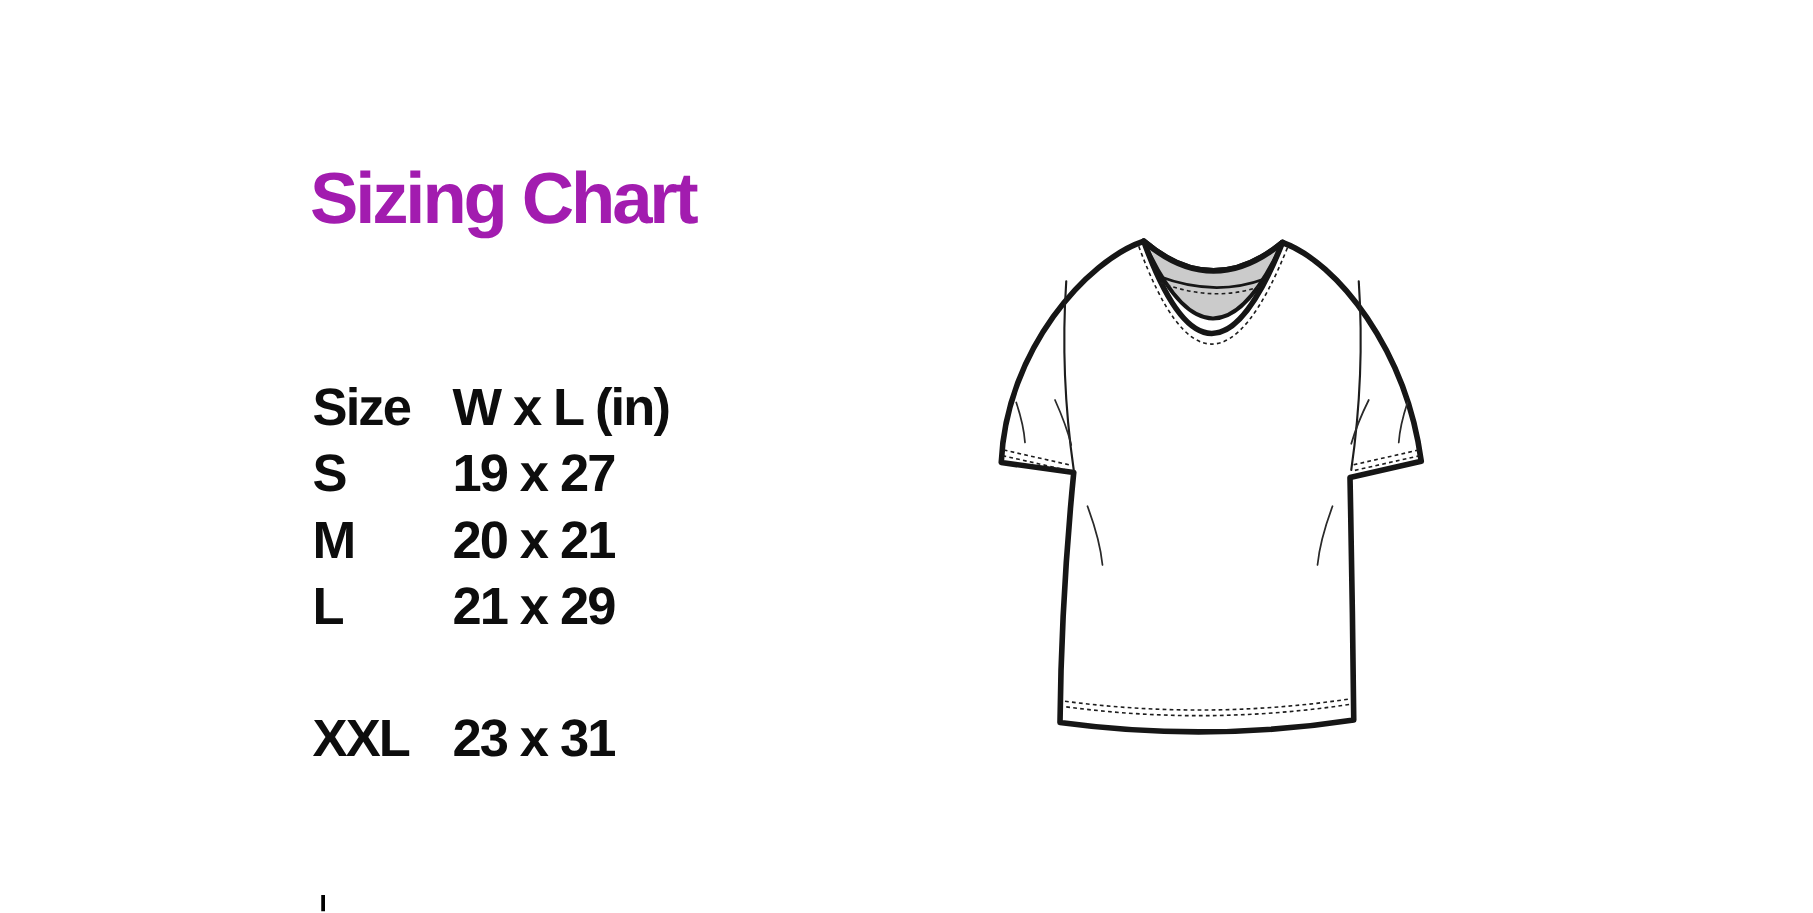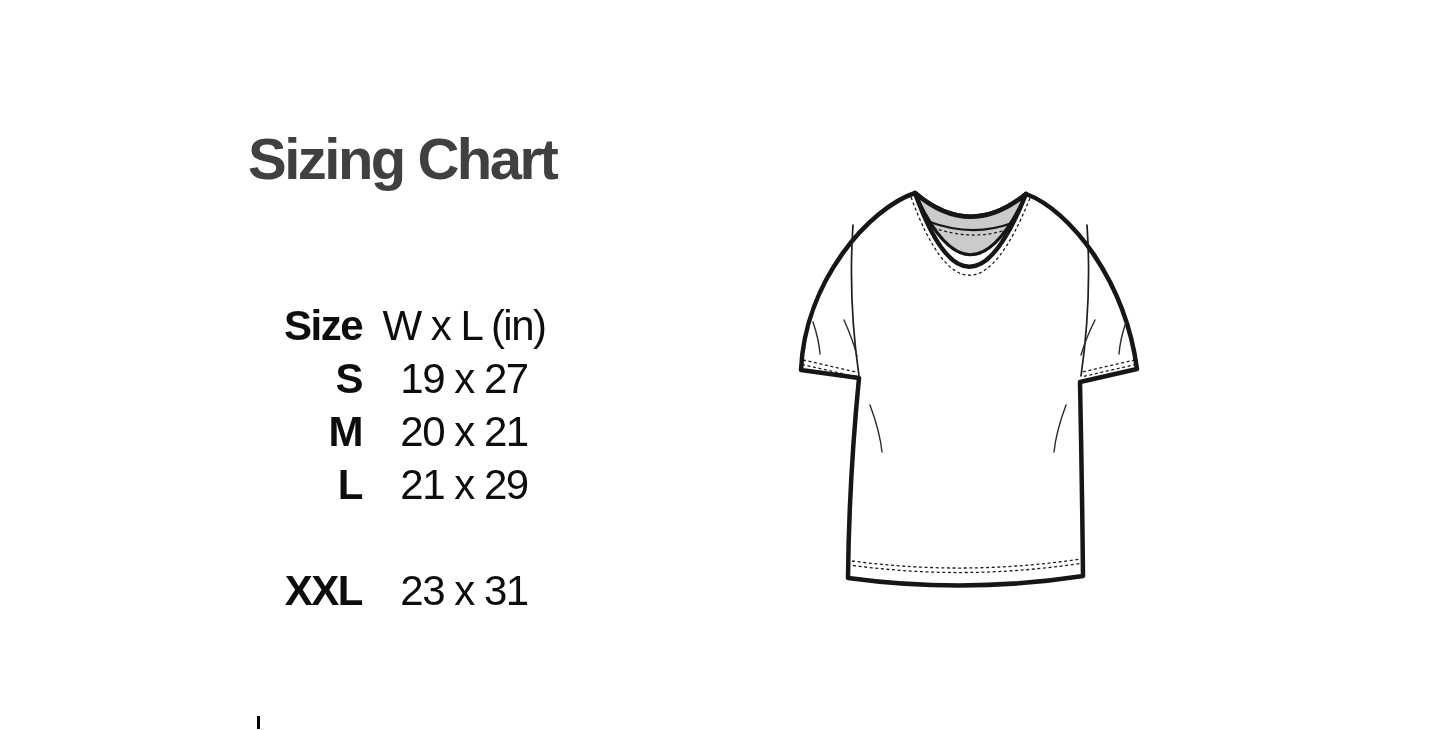--- a/index.html
+++ b/index.html
@@ -16,50 +16,49 @@
     color: #0d0d0d;
   }
   .page-title {
     position: absolute;
     left: 248px;
     top: 130px;
     font-size: 58px;
     font-weight: 700;
     letter-spacing: -2.5px;
     line-height: 1;
-    color: #404040;
+    color: #a21caf;
     white-space: nowrap;
   }
   .size-table {
     position: absolute;
     left: 250px;
     top: 299px;
     width: 316px;
     display: flex;
     flex-direction: column;
   }
   .size-row {
     display: flex;
     height: 53px;
     align-items: center;
   }
   .col-size {
     width: 112px;
-    text-align: right;
+    text-align: left;
     font-size: 42px;
     font-weight: 700;
     letter-spacing: -1.5px;
     line-height: 1;
     white-space: nowrap;
   }
   .col-dim {
     width: 204px;
-    text-align: center;
     font-size: 42px;
-    font-weight: 400;
+    font-weight: 700;
     letter-spacing: -1.5px;
     line-height: 1;
     white-space: nowrap;
   }
   .tshirt-wrap {
     position: absolute;
     left: 770px;
     top: 170px;
     width: 400px;
     height: 450px;

